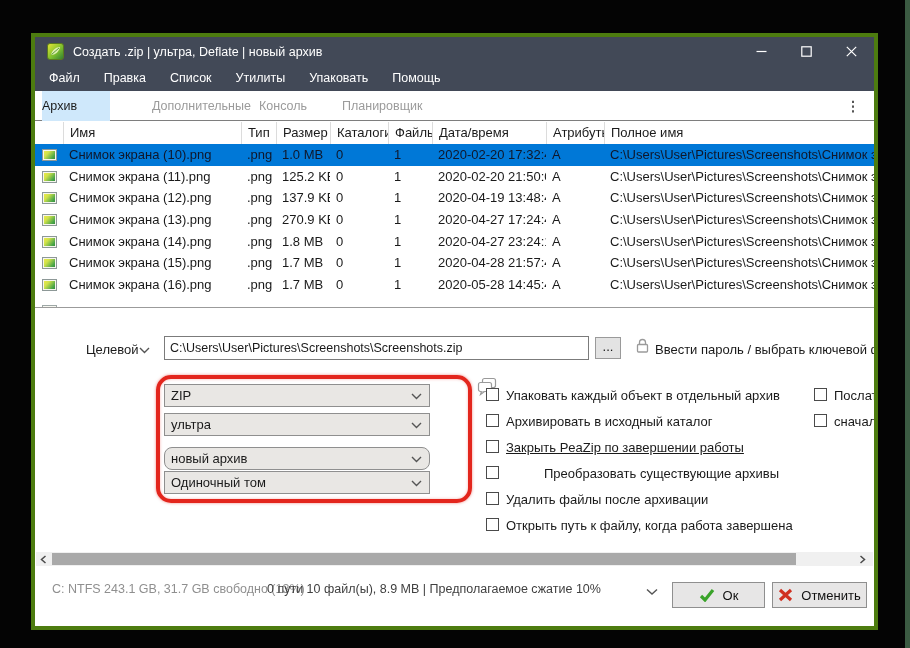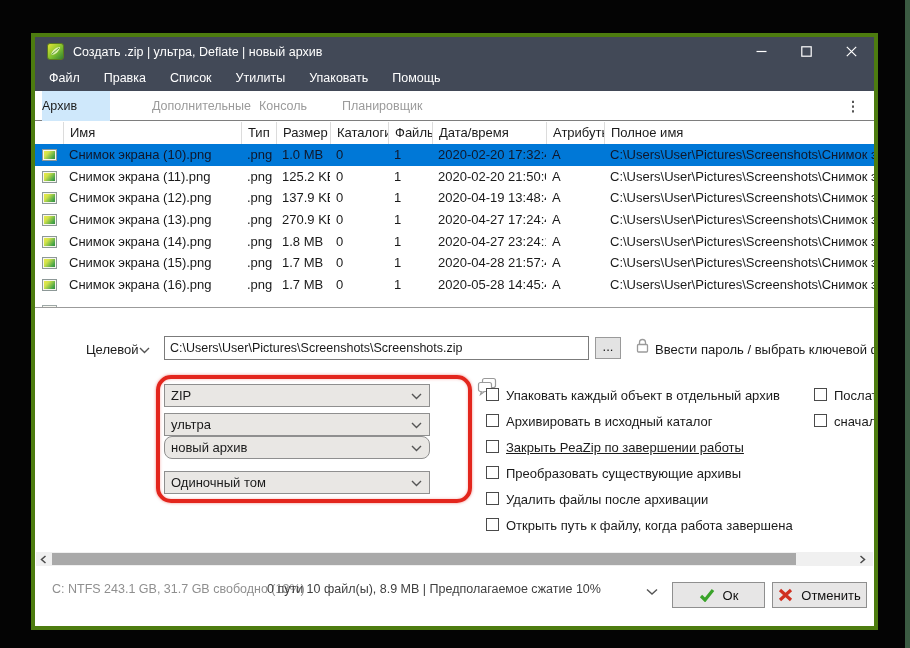--- a/index.html
+++ b/index.html
@@ -278,21 +278,21 @@
       <svg class="dd-chev" width="11" height="7">
           <polyline points="1,1 5.5,5.5 10,1" fill="none" stroke="#555" stroke-width="1.4"></polyline>
         </svg>
     </div>
     <div class="dropdown" style="top:347px;">
       <span>ZIP</span>
       <svg class="dd-chev" width="11" height="7">
           <polyline points="1,1 5.5,5.5 10,1" fill="none" stroke="#555" stroke-width="1.4"></polyline>
         </svg>
     </div>
-    <div class="dropdown" style="top:399px;border-radius:8px;">
+    <div class="dropdown" style="top:410px;border-radius:8px;">
       <span>новый архив</span>
       <svg class="dd-chev" width="11" height="7">
           <polyline points="1,1 5.5,5.5 10,1" fill="none" stroke="#555" stroke-width="1.4"></polyline>
         </svg>
     </div>
     <div class="dropdown" style="top:434px;">
       <span>Одиночный том</span>
       <svg class="dd-chev" width="11" height="7">
           <polyline points="1,1 5.5,5.5 10,1" fill="none" stroke="#555" stroke-width="1.4"></polyline>
         </svg>
@@ -309,21 +309,21 @@
       <span class="chk-label">Упаковать каждый объект в отдельный архив</span>
     </div>
     <div class="chk-row" style="left:451px; top:377px;">
       <span class="chk-box"></span>
       <span class="chk-label">Архивировать в исходный каталог</span>
     </div>
     <div class="chk-row" style="left:451px; top:403px;text-decoration:underline;">
       <span class="chk-box"></span>
       <span class="chk-label">Закрыть PeaZip по завершении работы</span>
     </div>
-    <div class="chk-row" style="left:451px; top:429px;">
+    <div class="chk-row" style="left:451px; top:429px;gap:38px;">
       <span class="chk-box"></span>
       <span class="chk-label">Преобразовать существующие архивы</span>
     </div>
     <div class="chk-row" style="left:451px; top:481px;">
       <span class="chk-box"></span>
       <span class="chk-label">Открыть путь к файлу, когда работа завершена</span>
     </div>
     <div class="chk-row" style="left:451px; top:455px;">
       <span class="chk-box"></span>
       <span class="chk-label">Удалить файлы после архивации</span>

